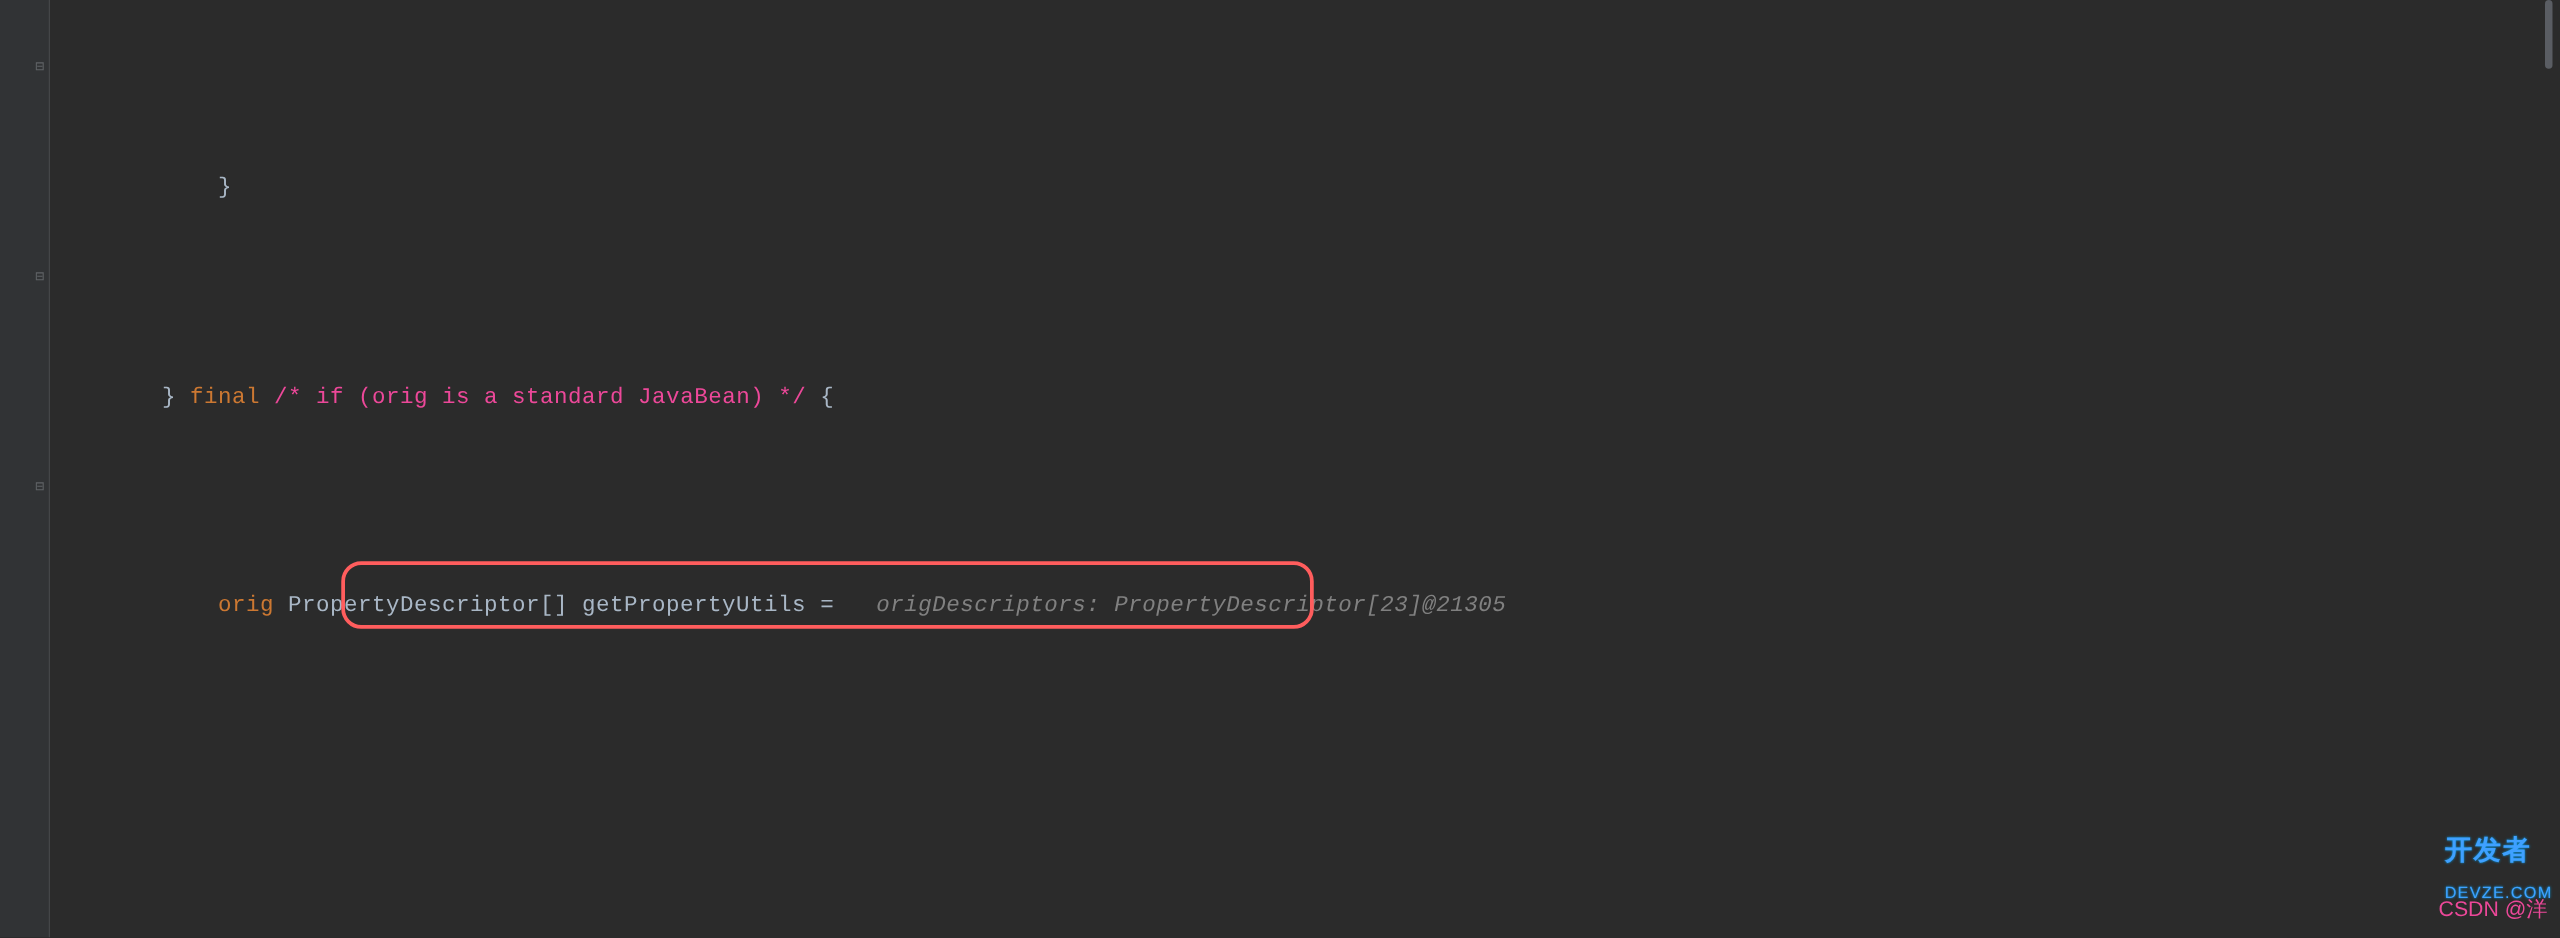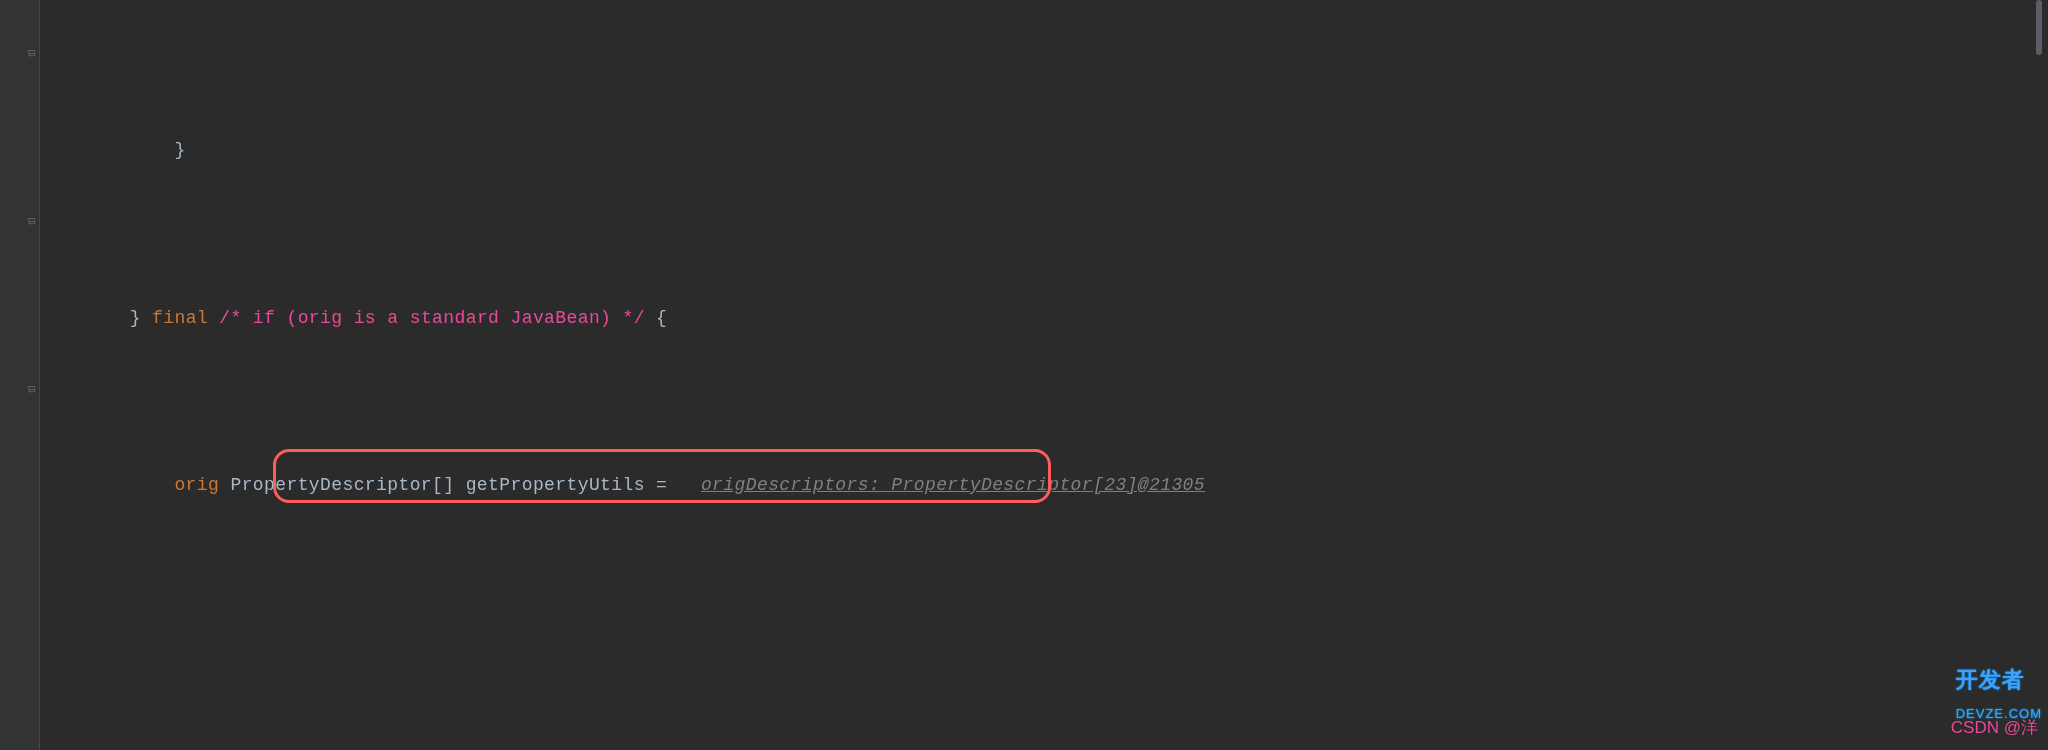--- a/index.html
+++ b/index.html
@@ -37,21 +37,21 @@
     top: 0;
     right: 0;
     white-space: pre;
   }
   .line {
     height: 33.5px;
     padding-left: 0;
   }
   .k  { color: #cc7832; }      
   .c  { color: #ec4899; margin-top: 36px; }      
-  .ci { color: #808080; font-style: italic; text-decoration: underline; }      
+  .ci { color: #808080; font-style: italic; }      
   .m  { color: #a9b7c6; }      
   .br { color: #a9b7c6; }
   .selbox {
     position: absolute;
     border: 3px solid #ff5d5d;
     border-radius: 16px;
     pointer-events: none;
   }
   .scrollbar {
     position: absolute;

